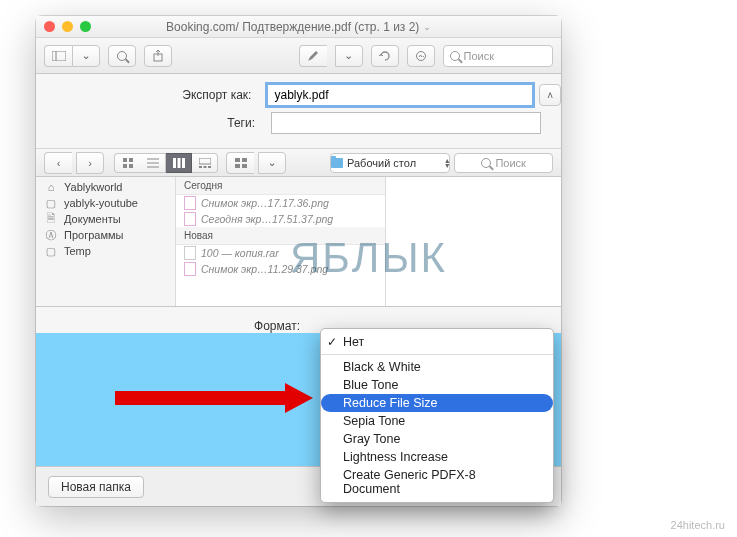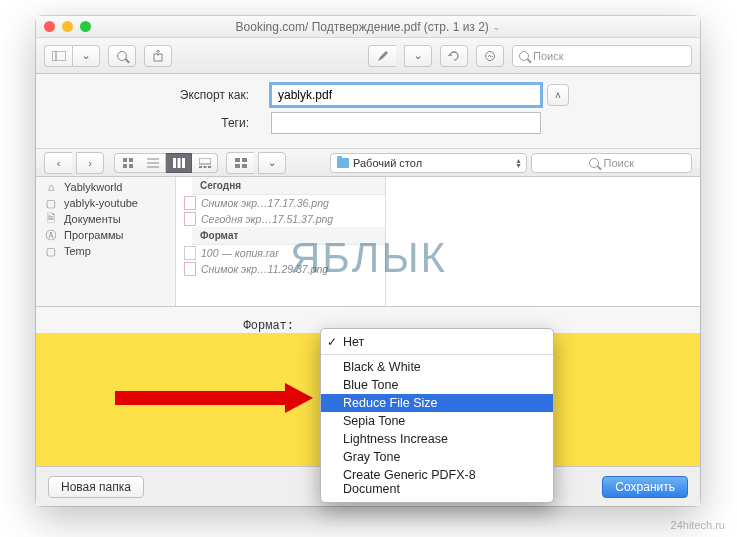--- a/index.html
+++ b/index.html
@@ -1,73 +1,73 @@
 <!DOCTYPE html>
 <html><head>
 <meta charset="utf-8">
 <style>
   * { box-sizing: border-box; margin: 0; padding: 0; font-family: -apple-system, "Helvetica Neue", Arial, sans-serif; }
   body { background: #fff; width: 737px; height: 537px; overflow: hidden; position: relative; }
   .watermark-site { position: absolute; right: 12px; bottom: 6px; font-size: 11px; color: #bbb; }
   .watermark-center { position: absolute; left: 50%; top: 48%; transform: translate(-50%, -50%); font-size: 42px; color: #0c4a6e; opacity: 0.4; pointer-events: none; z-index: 50; font-weight: 500; letter-spacing: 2px; }
-  .window { position: absolute; left: 36px; top: 16px; width: 664px; height: 490px; background: #fde047; border-radius: 6px; box-shadow: 0 12px 40px rgba(0,0,0,0.25), 0 0 0 1px rgba(0,0,0,0.15); overflow: visible; }
+  .window { position: absolute; left: 36px; top: 16px; width: 525px; height: 490px; background: #7dd3fc; border-radius: 6px; box-shadow: 0 12px 40px rgba(0,0,0,0.25), 0 0 0 1px rgba(0,0,0,0.15); overflow: visible; }
   .titlebar { height: 22px; display: flex; align-items: center; position: relative; border-bottom: 1px solid #d6d6d6; background: linear-gradient(#fafafa,#ececec); }
   .traffic { position: absolute; left: 8px; top: 5px; display: flex; gap: 7px; }
   .traffic span { width: 11px; height: 11px; border-radius: 50%; display: block; }
   .tl-close { background: #ff5f57; } .tl-min { background: #ffbd2e; } .tl-max { background: #28c940; }
   .titlebar-title { flex: 1; text-align: center; font-size: 12px; color: #6c6c6c; display: flex; align-items: center; justify-content: center; gap: 4px; }
   .title-chev { font-size: 9px; color: #999; }
 
   .toolbar { height: 36px; background: linear-gradient(#f7f7f7,#eaeaea); border-bottom: 1px solid #c8c8c8; display: flex; align-items: center; padding: 0 8px; gap: 8px; }
   .tb-group { display: flex; align-items: center; }
   .tb-btn { height: 22px; min-width: 28px; border: 1px solid #c8c8c8; border-radius: 4px; background: linear-gradient(#fff,#f0f0f0); display: flex; align-items: center; justify-content: center; font-size: 11px; color: #666; padding: 0 4px; }
   .tb-btn.seg-l { border-radius: 4px 0 0 4px; border-right: none; }
   .tb-btn.seg-r { border-radius: 0 4px 4px 0; }
   .tb-search { flex: 1; max-width: 210px; margin-left: auto; }
   .tb-search-inner { height: 22px; border: 1px solid #c8c8c8; border-radius: 4px; background: #fff; display: flex; align-items: center; padding: 0 6px; font-size: 11px; color: #999; gap: 4px; }
 
   .export-panel { padding: 10px 0 8px; background: #f6f6f6; border-bottom: 1px solid #d6d6d6; }
   .row-form { display: flex; align-items: center; margin-bottom: 6px; }
-  .row-label { width: 235px; text-align: right; font-size: 12px; color: #333; padding-right: 22px; }
+  .row-label { width: 235px; text-align: right; font-size: 12px; color: #333; padding-right: 16px; }
   .row-input { width: 270px; height: 22px; border: 1px solid #bcbcbc; background: #fff; font-size: 12px; padding: 0 6px; }
   .row-input.focus { outline: 3px solid #7bb3e8; outline-offset: -1px; }
   .expand-btn { margin-left: 6px; height: 22px; width: 22px; border: 1px solid #c8c8c8; border-radius: 4px; background: linear-gradient(#fff,#f0f0f0); display: flex; align-items: center; justify-content: center; font-size: 10px; color: #555; }
 
   .finder-bar { height: 28px; border-bottom: 1px solid #c8c8c8; background: linear-gradient(#f7f7f7,#eaeaea); display: flex; align-items: center; padding: 0 8px; gap: 4px; }
   .view-seg { display: flex; }
   .view-seg .tb-btn { min-width: 26px; height: 20px; font-size: 10px; color: #666; }
   .view-seg .tb-btn.active { background: #6e6e76; color: #fff; border-color: #5a5a60; }
-  .loc-select { margin-left: 40px; height: 20px; width: 220px; border: 1px solid #c8c8c8; border-radius: 4px; background: #fff; display: flex; align-items: center; padding: 0 6px; font-size: 11px; color: #333; justify-content: space-between; }
+  .loc-select { margin-left: 40px; height: 20px; width: 220px; border: 1px solid #c8c8c8; border-radius: 4px; background: #fff; display: flex; align-items: center; padding: 0 0; font-size: 11px; color: #333; justify-content: space-between; }
   .loc-left { display: flex; align-items: center; gap: 4px; }
   .folder-icon { width: 12px; height: 10px; background: #6db7e8; border-radius: 1px; position: relative; }
   .folder-icon::before { content: ""; position: absolute; top: -2px; left: 0; width: 5px; height: 2px; background: #6db7e8; border-radius: 1px 1px 0 0; }
   .fb-search { margin-left: auto; width: 180px; height: 20px; border: 1px solid #c8c8c8; border-radius: 4px; background: #fff; display: flex; align-items: center; justify-content: center; font-size: 11px; color: #999; gap: 4px; }
 
   .columns { display: flex; height: 130px; border-bottom: 1px solid #c8c8c8; background: #fff; }
   .sidebar { width: 140px; border-right: 1px solid #dcdcdc; background: #f5f5f5; padding: 2px 0; overflow: hidden; }
   .sb-item { display: flex; align-items: center; gap: 6px; padding: 2px 8px; font-size: 11px; color: #444; }
   .sb-icon { width: 14px; height: 12px; display: flex; align-items: center; justify-content: center; font-size: 11px; color: #8a8a8a; }
   .filecol { width: 210px; border-right: 1px solid #dcdcdc; overflow: hidden; }
-  .fc-head { font-size: 10px; font-weight: 700; color: #555; padding: 3px 8px; border-bottom: 1px solid #e8e8e8; background: #f5f5f5; margin-left: 16px; }
+  .fc-head { font-size: 10px; font-weight: 400; color: #555; padding: 3px 8px; border-bottom: 1px solid #e8e8e8; background: #f5f5f5; }
   .fc-item { display: flex; align-items: center; gap: 5px; padding: 1px 8px; font-size: 10.5px; color: #888; font-style: italic; }
   .fc-icon { width: 12px; height: 14px; background: #fff; border: 1px solid #ccc; position: relative; flex-shrink: 0; }
   .fc-icon.img { border-color: #e2b0d7; }
   .fc-icon.doc { border-color: #ccc; }
 
   .format-panel { padding: 12px 0 0; background: #f6f6f6; position: relative; }
   .format-row { display: flex; align-items: center; margin-bottom: 8px; }
-  .format-row .row-label { width: 280px; font-family: Liberation Mono, monospace; }
+  .format-row .row-label { width: 280px; }
 
   .bottom-bar { position: absolute; bottom: 0; left: 0; right: 0; height: 40px; border-top: 1px solid #c8c8c8; background: #efefef; display: flex; align-items: center; padding: 0 12px; }
   .btn { height: 22px; padding: 0 12px; border: 1px solid #c0c0c0; border-radius: 4px; font-size: 12px; background: linear-gradient(#fff,#f2f2f2); color: #333; display: flex; align-items: center; }
   .btn.primary { background: linear-gradient(#6cb2f7,#2f7fe6); border-color: #2f6fcf; color: #fff; margin-left: auto; }
 
   .dropdown { position: absolute; left: 320px; top: 328px; width: 234px; background: #fff; border: 1px solid #b8b8b8; border-radius: 5px; box-shadow: 0 8px 22px rgba(0,0,0,0.35); padding: 4px 0; z-index: 100; }
   .dd-item { font-size: 12.5px; padding: 2px 18px 2px 22px; color: #222; position: relative; }
-  .dd-item.selected { background: #2f71e1; color: #fff; }
+  .dd-item.selected { background: #2f71e1; color: #fff; border-radius: 9px; }
   .dd-sep { height: 1px; background: #dcdcdc; margin: 3px 0; }
   .dd-check { position: absolute; left: 6px; top: 2px; font-size: 12px; }
 
   .arrow { position: absolute; left: 115px; top: 383px; width: 205px; height: 30px; z-index: 99; }
   .arrow-shaft { position: absolute; left: 0; top: 8px; width: 175px; height: 14px; background: #e30000; }
   .arrow-head { position: absolute; left: 170px; top: 0; width: 0; height: 0; border-top: 15px solid transparent; border-bottom: 15px solid transparent; border-left: 28px solid #e30000; }
 
   .mag { display: inline-block; width: 10px; height: 10px; border: 1.4px solid currentColor; border-radius: 50%; position: relative; }
   .mag::after { content: ""; position: absolute; width: 5px; height: 1.5px; background: currentColor; transform: rotate(45deg); right: -4px; bottom: -2px; }
   .up-down { font-size: 8px; line-height: 5px; color: #666; display: flex; flex-direction: column; }
@@ -237,21 +237,21 @@
     <div class="filecol" id="filecol">
         <div class="fc-head">Сегодня</div>
         <div class="fc-item">
           <span class="fc-icon img"></span>
           <span>Снимок экр…17.17.36.png</span>
         </div>
         <div class="fc-item">
           <span class="fc-icon img"></span>
           <span>Сегодня экр…17.51.37.png</span>
         </div>
-        <div class="fc-head">Формат</div>
+        <div class="fc-head">Новая</div>
         <div class="fc-item">
           <span class="fc-icon doc"></span>
           <span>100 — копия.rar</span>
         </div>
         <div class="fc-item">
           <span class="fc-icon img"></span>
           <span>Снимок экр…11.29.37.png</span>
         </div>
       </div>
     <div style="flex:1;background:#fff"></div>
@@ -270,21 +270,21 @@
 
 </div>
 
 <div class="dropdown" id="dropdown">
     <div class="dd-item"><span class="dd-check">✓</span><span>Нет</span></div>
     <div class="dd-sep"></div>
     <div class="dd-item"><span>Black &amp; White</span></div>
     <div class="dd-item"><span>Blue Tone</span></div>
     <div class="dd-item selected"><span>Reduce File Size</span></div>
     <div class="dd-item"><span>Sepia Tone</span></div>
+    <div class="dd-item"><span>Gray Tone</span></div>
     <div class="dd-item"><span>Lightness Increase</span></div>
-    <div class="dd-item"><span>Gray Tone</span></div>
     <div class="dd-item"><span>Create Generic PDFX-8 Document</span></div>
   </div>
 
 <div class="arrow">
   <div class="arrow-shaft"></div>
   <div class="arrow-head"></div>
 </div>
 
 </body></html>

